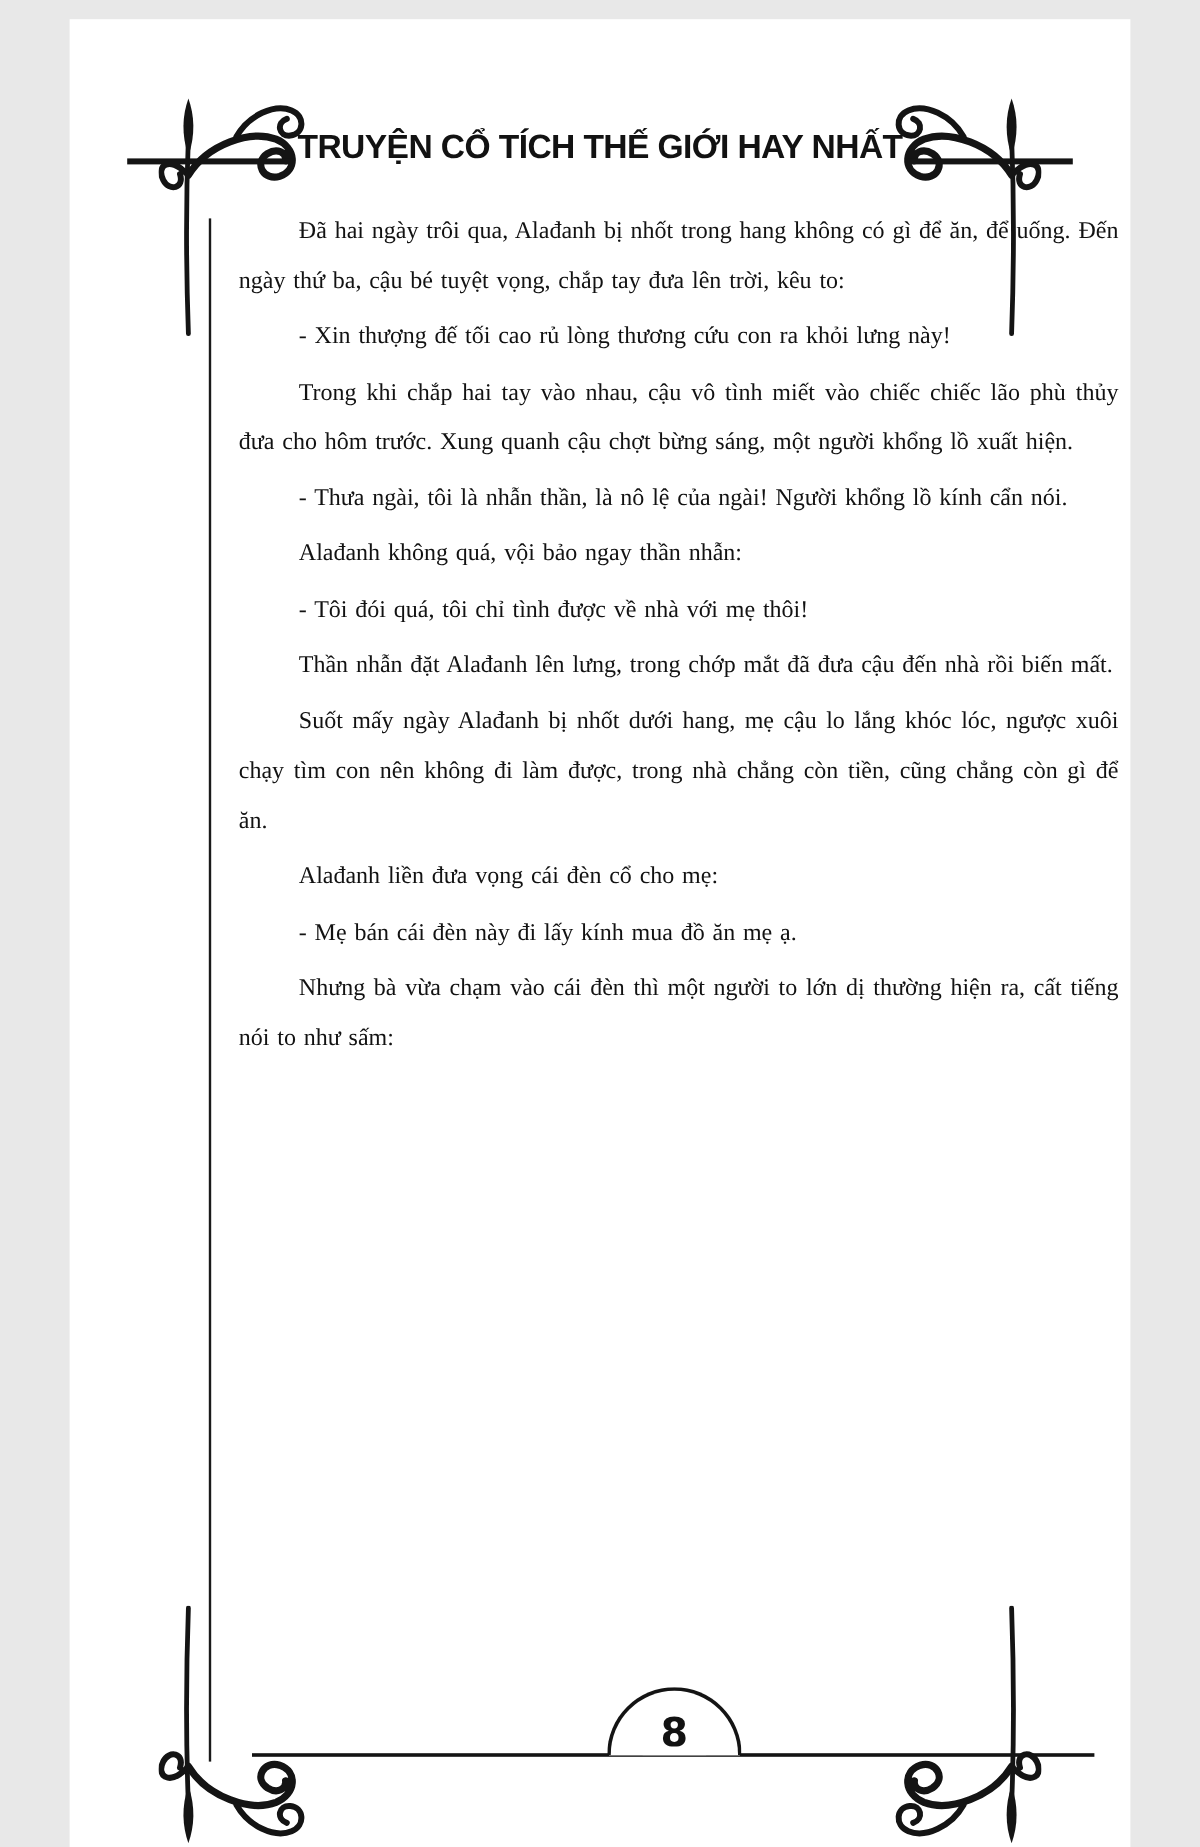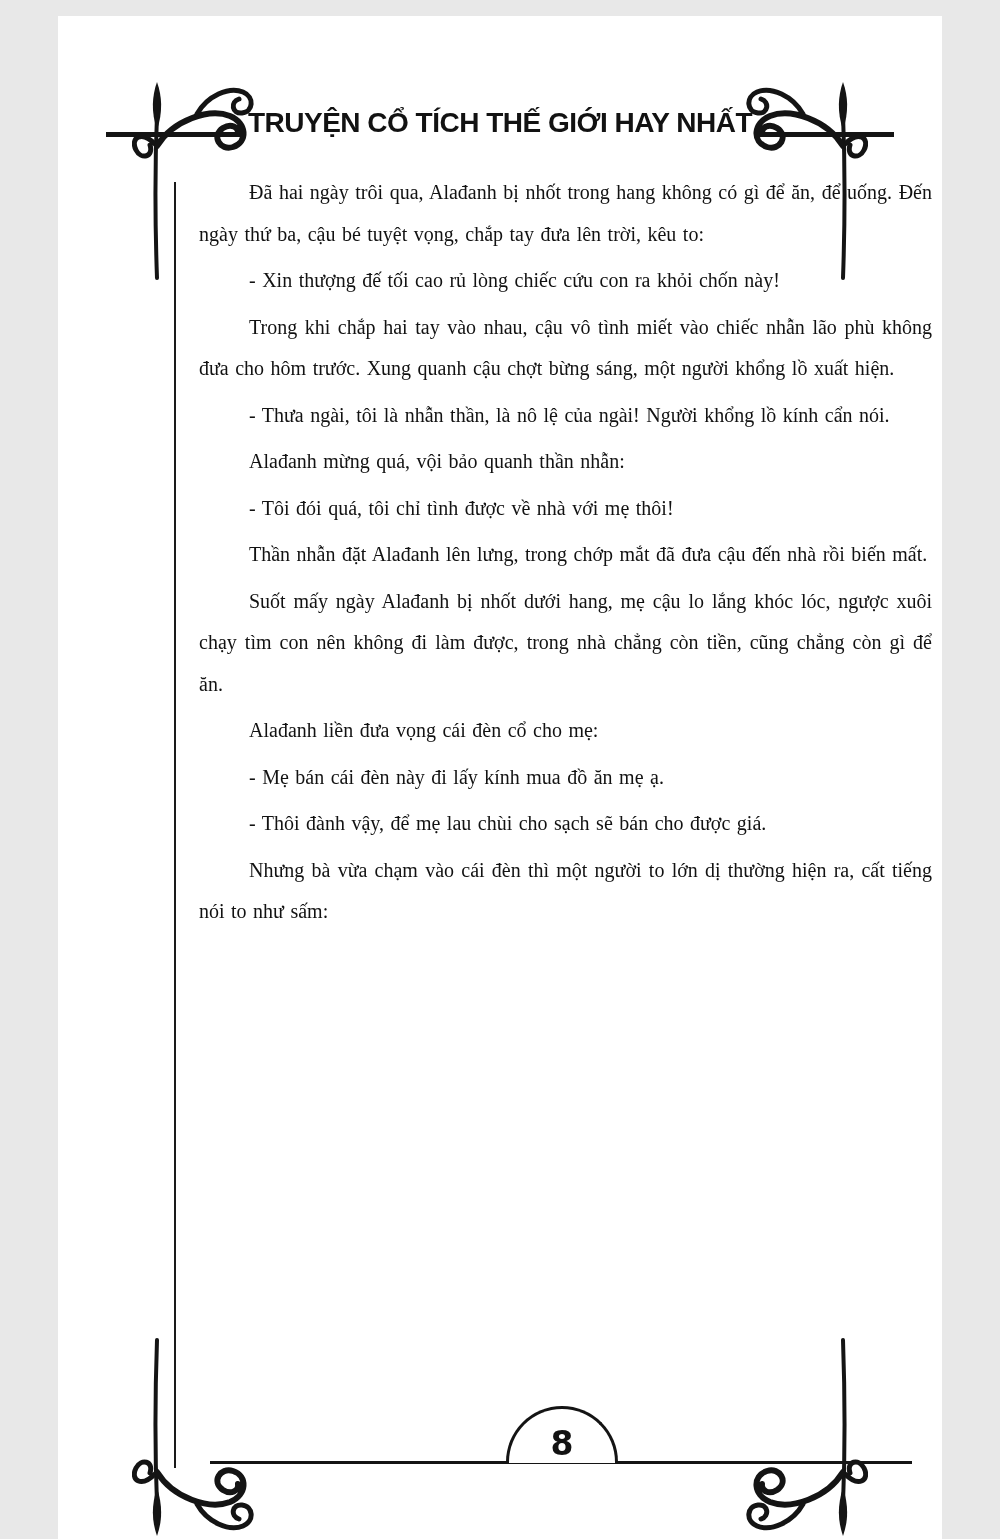--- a/index.html
+++ b/index.html
@@ -143,30 +143,29 @@
     <div class="title-rule"></div>
     <div class="book-title">TRUYỆN CỔ TÍCH THẾ GIỚI HAY NHẤT</div>
     <div class="title-rule"></div>
   </div>
 
   <div class="vrule left"></div>
   <div class="vrule right"></div>
 
   <div class="story">
     <p>Đã hai ngày trôi qua, Alađanh bị nhốt trong hang không có gì để ăn, để uống. Đến ngày thứ ba, cậu bé tuyệt vọng, chắp tay đưa lên trời, kêu to:</p>
-    <p>- Xin thượng đế tối cao rủ lòng chiếc cứu con ra khỏi chốn này!</p>
-    <p>Trong khi chắp hai tay vào nhau, cậu vô tình miết vào chiếc nhẫn lão phù không đưa cho hôm trước. Xung quanh cậu chợt bừng sáng, một người khổng lồ xuất hiện.</p>
+    <p>- Xin thượng đế tối cao rủ lòng thương cứu con ra khỏi lưng này!</p>
+    <p>Trong khi chắp hai tay vào nhau, cậu vô tình miết vào chiếc chiếc lão phù thủy đưa cho hôm trước. Xung quanh cậu chợt bừng sáng, một người khổng lồ xuất hiện.</p>
     <p>- Thưa ngài, tôi là nhẫn thần, là nô lệ của ngài! Người khổng lồ kính cẩn nói.</p>
-    <p>Alađanh mừng quá, vội bảo quanh thần nhẫn:</p>
+    <p>Alađanh không quá, vội bảo ngay thần nhẫn:</p>
     <p>- Tôi đói quá, tôi chỉ tình được về nhà với mẹ thôi!</p>
     <p>Thần nhẫn đặt Alađanh lên lưng, trong chớp mắt đã đưa cậu đến nhà rồi biến mất.</p>
     <p>Suốt mấy ngày Alađanh bị nhốt dưới hang, mẹ cậu lo lắng khóc lóc, ngược xuôi chạy tìm con nên không đi làm được, trong nhà chẳng còn tiền, cũng chẳng còn gì để ăn.</p>
     <p>Alađanh liền đưa vọng cái đèn cổ cho mẹ:</p>
     <p>- Mẹ bán cái đèn này đi lấy kính mua đồ ăn mẹ ạ.</p>
-    <p>- Thôi đành vậy, để mẹ lau chùi cho sạch sẽ bán cho được giá.</p>
     <p>Nhưng bà vừa chạm vào cái đèn thì một người to lớn dị thường hiện ra, cất tiếng nói to như sấm:</p>
   </div>
 
   <div class="bottom-rule"></div>
   <div class="page-num-dome">
     <span class="page-num">8</span>
   </div>
 
 </div>
 

